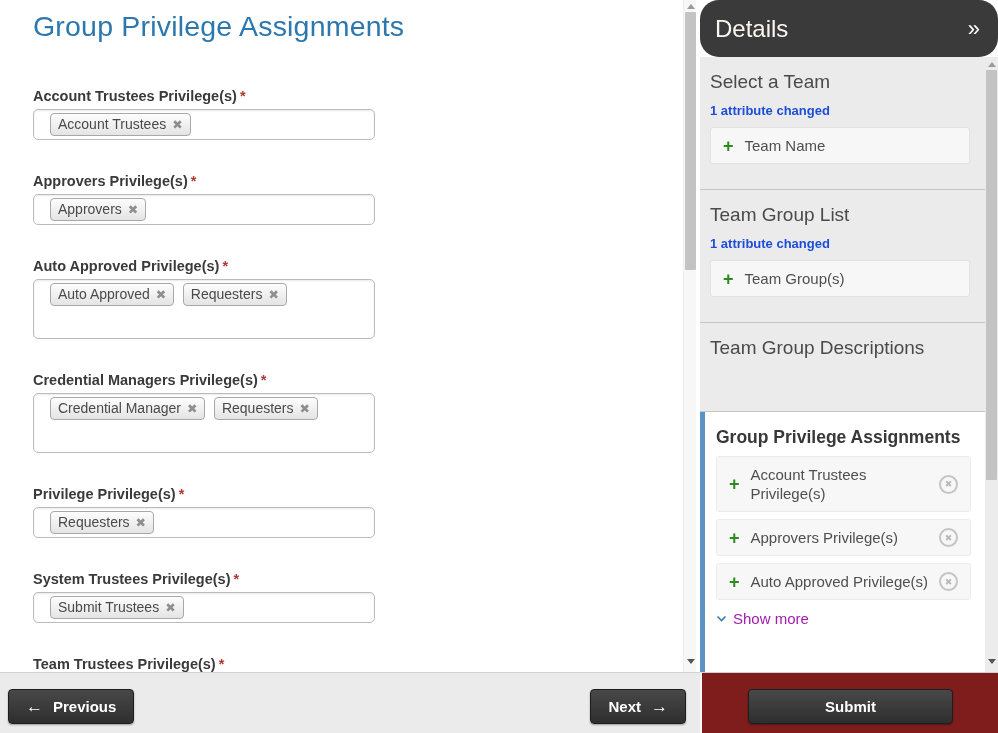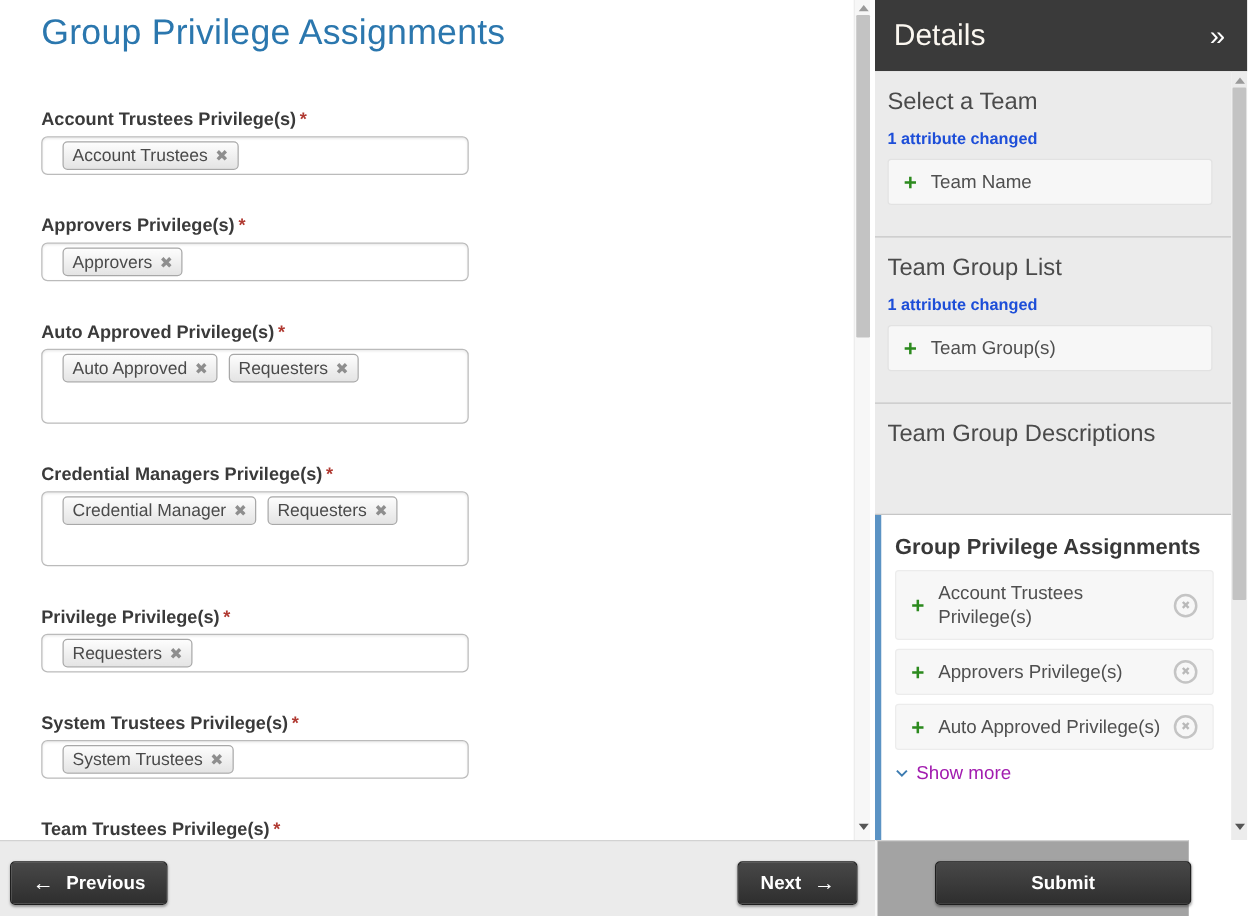--- a/index.html
+++ b/index.html
@@ -25,21 +25,21 @@
   
   .vscroll { position: absolute; top: 0; width: 13px; height: 672px; background: #f7f7f7; }
   .vscroll.main-sb { left: 683px; border-left: 1px solid #ededed; }
   .sb-thumb { position: absolute; left: 1px; width: 11px; background: #c3c3c3; border-radius: 1px; cursor: pointer; }
   .sb-arrow { position: absolute; left: 3px; width: 0; height: 0; border-left: 4px solid transparent; border-right: 4px solid transparent; cursor: pointer; }
   .sb-arrow.up { border-bottom: 5px solid #9a9a9a; }
   .sb-arrow.down { border-top: 5px solid #555; }
 
   
   .details-header { position: absolute; left: 700px; top: 0; width: 298px; height: 57px; background: #3a3a3a;
-                    color: #fbf7f0; display: flex; align-items: center; justify-content: space-between; padding: 0 18px 0 15px; }
+                    color: #fbf7f0; display: flex; align-items: center; justify-content: space-between; padding: 0 18px 0 15px; border-radius: 19px; }
   .details-title { font-size: 24px; font-weight: 400; }
   .collapse-icon { font-size: 22px; color: #fff; cursor: pointer; line-height: 1; }
   .details-body { position: absolute; left: 700px; top: 57px; width: 285px; height: 615px; background: #ebebeb; overflow: hidden; }
   .dsection { padding: 14px 15px 18px 10px; border-bottom: 1px solid #c6c6c6; }
   .dsection-title { font-size: 19px; font-weight: 400; color: #4a4a4a; margin-bottom: 10px; }
   .dchanged { font-size: 13px; font-weight: bold; color: #1d4ed8; margin-bottom: 9px; }
   .ditem { background: #f7f7f7; border: 1px solid #e2e2e2; border-radius: 3px; padding: 8px 12px; margin-bottom: 7px;
            display: flex; align-items: center; font-size: 15px; color: #4f4f4f; }
   .plus { color: #2c8a1e; font-weight: 900; font-size: 18px; margin-right: 11px; line-height: 1; }
   .ditem-label { flex: 1; line-height: 19px; }
@@ -51,21 +51,21 @@
                  font-size: 9px; font-weight: bold; display: flex; align-items: center; justify-content: center;
                  margin-left: 8px; flex: 0 0 auto; cursor: pointer; }
   .show-more { display: inline-flex; align-items: center; gap: 6px; color: #a21caf; font-size: 15px; margin-top: 3px;
                text-decoration: none; cursor: pointer; }
 
   .details-sb { left: 985px; top: 57px; height: 615px; background: #ececec; position: absolute; width: 13px; }
 
   
   .footer { position: absolute; left: 0; top: 672px; width: 998px; height: 61px; }
   .footer-left { position: absolute; left: 0; top: 0; width: 700px; height: 61px; background: #ebebeb; border-top: 1px solid #d2d2d2; }
-  .footer-right { position: absolute; left: 700px; top: 0; width: 251px; height: 61px; background: #a3a3a3; border-top: 1px solid #d2d2d2; border-left: 2px solid #f9f9f9; }
+  .footer-right { position: absolute; left: 700px; top: 0; width: 298px; height: 61px; background: #7f1d1d; border-top: 1px solid #d2d2d2; border-left: 2px solid #f9f9f9; }
   .btn { position: absolute; top: 16px; height: 35px; background: linear-gradient(#484848, #2e2e2e); border: 1px solid #1e1e1e;
          border-radius: 4px; color: #fff; font-weight: bold; font-size: 15px; display: inline-flex; align-items: center;
          justify-content: center; gap: 10px; padding: 0 17px; cursor: pointer; box-shadow: 0 1px 2px rgba(0,0,0,.35); }
   .btn .arrow { font-size: 17px; font-weight: bold; line-height: 1; }
   .btn-previous { left: 8px; }
   .btn-next { right: 14px; }
   .btn-submit { left: 46px; width: 205px; }
 </style>
 </head>
 <body>
@@ -108,21 +108,21 @@
     <div class="field">
       <div class="field-label"><span>Privilege Privilege(s)</span><span class="req">*</span></div>
       <div class="tagbox">
         <span class="tag"><span>Requesters</span><span class="x">✖</span></span>
       </div>
     </div>
 
     <div class="field">
       <div class="field-label"><span>System Trustees Privilege(s)</span><span class="req">*</span></div>
       <div class="tagbox">
-        <span class="tag"><span>System Trustees</span><span class="x">✖</span></span>
+        <span class="tag"><span>Submit Trustees</span><span class="x">✖</span></span>
       </div>
     </div>
 
     <div class="field">
       <div class="field-label"><span>Team Trustees Privilege(s)</span><span class="req">*</span></div>
 
     </div>
   </div>
 
   <div class="vscroll main-sb">

